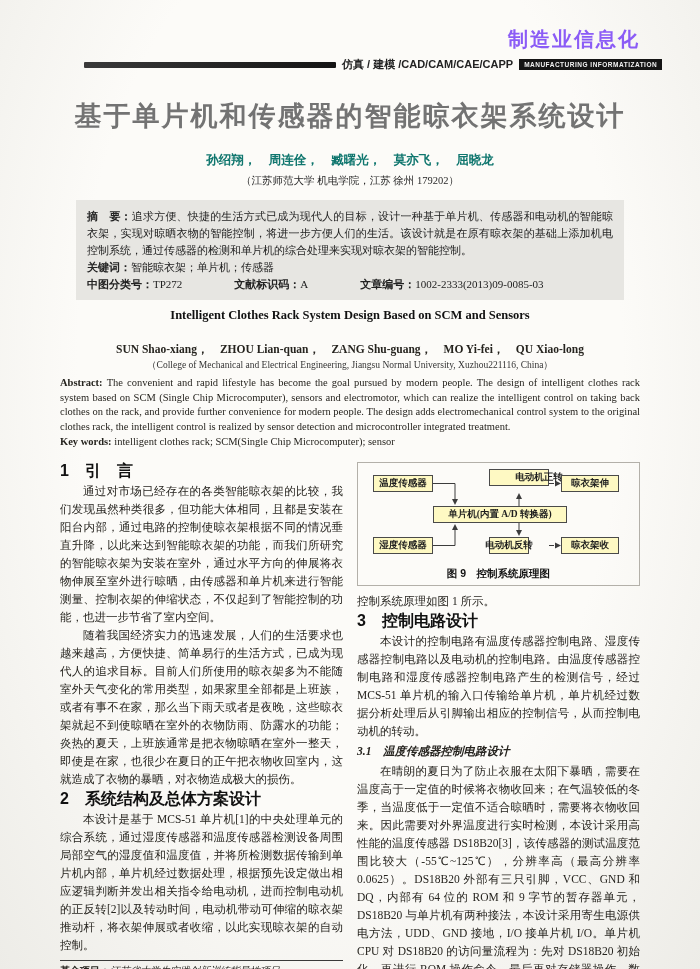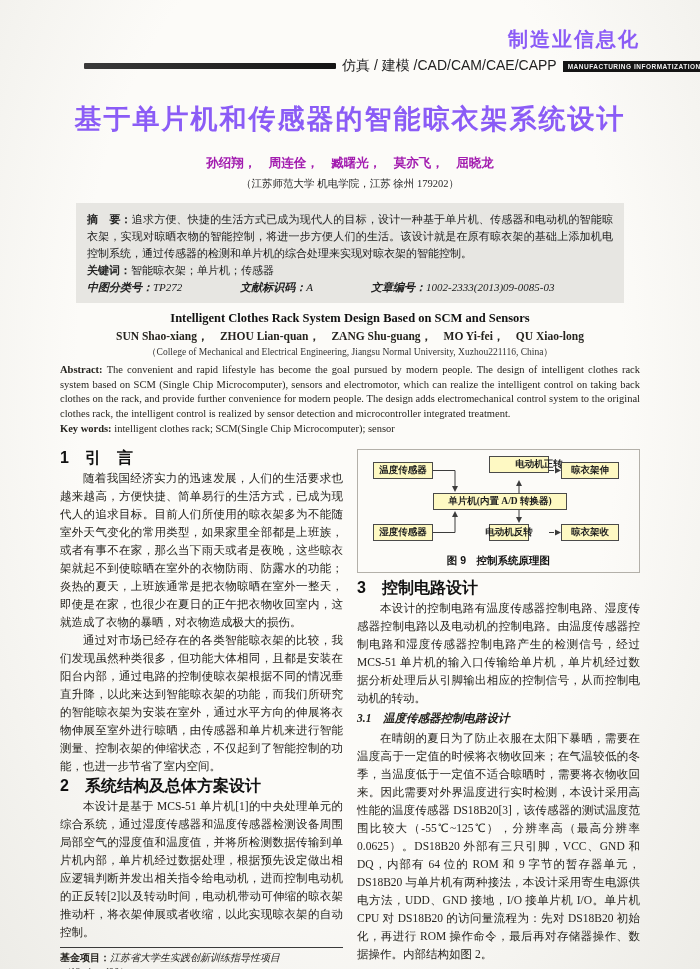--- a/index.html
+++ b/index.html
@@ -12,44 +12,44 @@
   }
   .page{position:relative;width:700px;height:969px;overflow:hidden;box-sizing:border-box;padding-top:26px;}
   .content{margin:0 60px;}
 
   
   .cat{ text-align:right; font-family:"Liberation Sans",sans-serif; font-weight:900;
         font-size:20px; letter-spacing:2px; color:#8b5cf6; }
   .rule-row{ display:flex; align-items:center; margin-top:4px; gap:6px; }
   .rule-bar{ flex:0 0 252px; height:6px; margin-left:24px;
              background:linear-gradient(90deg,#3a3a3a,#141414); border-radius:1px;}
-  .topics{ font-family:"Liberation Sans",sans-serif; font-weight:normal; font-size:14px; color:#222; white-space:nowrap;}
+  .topics{ font-family:"Liberation Sans",sans-serif; font-weight:bold; font-size:11px; color:#222; white-space:nowrap;}
   .badge{ background:#151515; color:#f2f2f2; font-family:"Liberation Sans",sans-serif;
           font-size:6.5px; font-weight:bold; letter-spacing:.5px; padding:2px 5px; white-space:nowrap;}
 
   
   h1.cn-title{ margin:26px 0 0; text-align:center; font-family:"Liberation Sans",sans-serif;
-    font-weight:900; font-size:27px; letter-spacing:2px; color:#8b5cf6;}
+    font-weight:900; font-size:27px; letter-spacing:2px; color:#737373;}
   .authors{ margin-top:18px; text-align:center; font-family:"Liberation Sans",sans-serif;
-    font-weight:bold; font-size:12.5px; color:#a21caf;}
+    font-weight:bold; font-size:12.5px; color:#0f766e;}
   .affil{ margin-top:5px; text-align:center; font-size:10.5px; color:#2a2a2a;}
 
   
   .abstract-box{ margin:12px 16px 0; background:#e7e6e2; padding:8px 11px 7px;
     font-size:11px; line-height:17px; color:#222;}
   .abstract-box p{margin:0; text-align:justify;}
   .abstract-box b{font-family:"Liberation Sans",sans-serif;}
-  .meta-row{display:flex; gap:0;font-style:italic;}
+  .meta-row{display:flex; gap:8px;}
   .meta-row .mi{white-space:nowrap;}
-  .meta-row .mi + .mi{margin-left:58px;}
+  .meta-row .mi + .mi{margin-left:44px;}
 
   
   .english{margin-top:8px; font-size:10.5px;}
   .e-title{ text-align:center; font-weight:bold; font-size:12.5px; color:#111;}
-  .e-authors{ text-align:center; font-weight:bold; font-size:11.5px; margin-top:3px;}
+  .e-authors{ text-align:center; font-weight:bold; font-size:11.5px; margin-top:19px;}
   .e-affil{ text-align:center; font-size:9.5px; margin-top:2px; color:#333;}
   .e-abstract{ margin:4px 0 0; text-align:justify; line-height:14.5px;}
   .e-kw{ margin:1px 0 0; line-height:14.5px;}
 
   
   .columns{ display:flex; gap:14px; margin-top:10px;}
   .col{ width:283px; font-size:11.5px; line-height:18px; text-align:justify;}
   .col p{ margin:0; text-indent:2em;}
   .col p.noindent{text-indent:0;}
   h2.sec{ margin:2px 0; font-family:"Liberation Sans",sans-serif; font-weight:bold;
@@ -104,22 +104,22 @@
       <div class="e-authors">SUN Shao-xiang，　ZHOU Lian-quan，　ZANG Shu-guang，　MO Yi-fei，　QU Xiao-long</div>
       <div class="e-affil">（College of Mechanical and Electrical Engineering, Jiangsu Normal University, Xuzhou221116, China）</div>
       <p class="e-abstract"><b>Abstract: </b><span>The convenient and rapid lifestyle has become the goal pursued by modern people. The design of intelligent clothes rack system based on SCM (Single Chip Microcomputer), sensors and electromotor, which can realize the intelligent control on taking back clothes on the rack, and provide further convenience for modern people. The design adds electromechanical control system to the original clothes rack, the intelligent control is realized by sensor detection and microcontroller integrated treatment.</span></p>
       <p class="e-kw"><b>Key words: </b><span>intelligent clothes rack; SCM(Single Chip Microcomputer); sensor</span></p>
     </section>
 
     <div class="columns">
 
       <div class="col">
         <h2 class="sec">1　引　言</h2>
+        <p>通过对市场已经存在的各类智能晾衣架的比较，我们发现虽然种类很多，但功能大体相同，且都是安装在阳台内部，通过电路的控制使晾衣架根据不同的情况垂直升降，以此来达到智能晾衣架的功能，而我们所研究的智能晾衣架为安装在室外，通过水平方向的伸展将衣物伸展至室外进行晾晒，由传感器和单片机来进行智能测量、控制衣架的伸缩状态，不仅起到了智能控制的功能，也进一步节省了室内空间。</p>
         <p>随着我国经济实力的迅速发展，人们的生活要求也越来越高，方便快捷、简单易行的生活方式，已成为现代人的追求目标。目前人们所使用的晾衣架多为不能随室外天气变化的常用类型，如果家里全部都是上班族，或者有事不在家，那么当下雨天或者是夜晚，这些晾衣架就起不到使晾晒在室外的衣物防雨、防露水的功能；炎热的夏天，上班族通常是把衣物晾晒在室外一整天，即使是在家，也很少在夏日的正午把衣物收回室内，这就造成了衣物的暴晒，对衣物造成极大的损伤。</p>
-        <p>通过对市场已经存在的各类智能晾衣架的比较，我们发现虽然种类很多，但功能大体相同，且都是安装在阳台内部，通过电路的控制使晾衣架根据不同的情况垂直升降，以此来达到智能晾衣架的功能，而我们所研究的智能晾衣架为安装在室外，通过水平方向的伸展将衣物伸展至室外进行晾晒，由传感器和单片机来进行智能测量、控制衣架的伸缩状态，不仅起到了智能控制的功能，也进一步节省了室内空间。</p>
         <h2 class="sec">2　系统结构及总体方案设计</h2>
         <p>本设计是基于 MCS-51 单片机[1]的中央处理单元的综合系统，通过湿度传感器和温度传感器检测设备周围局部空气的湿度值和温度值，并将所检测数据传输到单片机内部，单片机经过数据处理，根据预先设定做出相应逻辑判断并发出相关指令给电动机，进而控制电动机的正反转[2]以及转动时间，电动机带动可伸缩的晾衣架推动杆，将衣架伸展或者收缩，以此实现晾衣架的自动控制。</p>
         <div class="fund"><b>基金项目：</b><span>江苏省大学生实践创新训练指导性项目（12ssjcxzd06）</span></div>
       </div>
 
       <div class="col">
 
         <figure>
           <div class="diagram">
             <svg width="271" height="92" viewBox="0 0 271 92">
@@ -140,20 +140,21 @@
             <div class="dbox" style="left:126px;top:0;width:60px;height:17px;padding-left:40px;">电动机正转</div>
             <div class="dbox" style="left:198px;top:6px;width:58px;height:17px;">晾衣架伸</div>
             <div class="dbox" style="left:70px;top:37px;width:134px;height:17px;">单片机(内置 A/D 转换器)</div>
             <div class="dbox" style="left:10px;top:68px;width:60px;height:17px;">湿度传感器</div>
             <div class="dbox" style="left:126px;top:68px;width:40px;height:17px;">电动机反转</div>
             <div class="dbox" style="left:198px;top:68px;width:58px;height:17px;">晾衣架收</div>
           </div>
           <figcaption>图 9　控制系统原理图</figcaption>
         </figure>
 
+        <p class="noindent">控制系统原理如图 1 所示。</p>
         <h2 class="sec">3　控制电路设计</h2>
         <p>本设计的控制电路有温度传感器控制电路、湿度传感器控制电路以及电动机的控制电路。由温度传感器控制电路和湿度传感器控制电路产生的检测信号，经过 MCS-51 单片机的输入口传输给单片机，单片机经过数据分析处理后从引脚输出相应的控制信号，从而控制电动机的转动。</p>
         <h3 class="subsec">3.1　温度传感器控制电路设计</h3>
         <p>在晴朗的夏日为了防止衣服在太阳下暴晒，需要在温度高于一定值的时候将衣物收回来；在气温较低的冬季，当温度低于一定值不适合晾晒时，需要将衣物收回来。因此需要对外界温度进行实时检测，本设计采用高性能的温度传感器 DS18B20[3]，该传感器的测试温度范围比较大（-55℃~125℃），分辨率高（最高分辨率 0.0625）。DS18B20 外部有三只引脚，VCC、GND 和 DQ，内部有 64 位的 ROM 和 9 字节的暂存器单元，DS18B20 与单片机有两种接法，本设计采用寄生电源供电方法，UDD、GND 接地，I/O 接单片机 I/O。单片机 CPU 对 DS18B20 的访问量流程为：先对 DS18B20 初始化，再进行 ROM 操作命令，最后再对存储器操作、数据操作。内部结构如图 2。</p>
 
       </div>
     </div>
 
   </div>
 </div>

